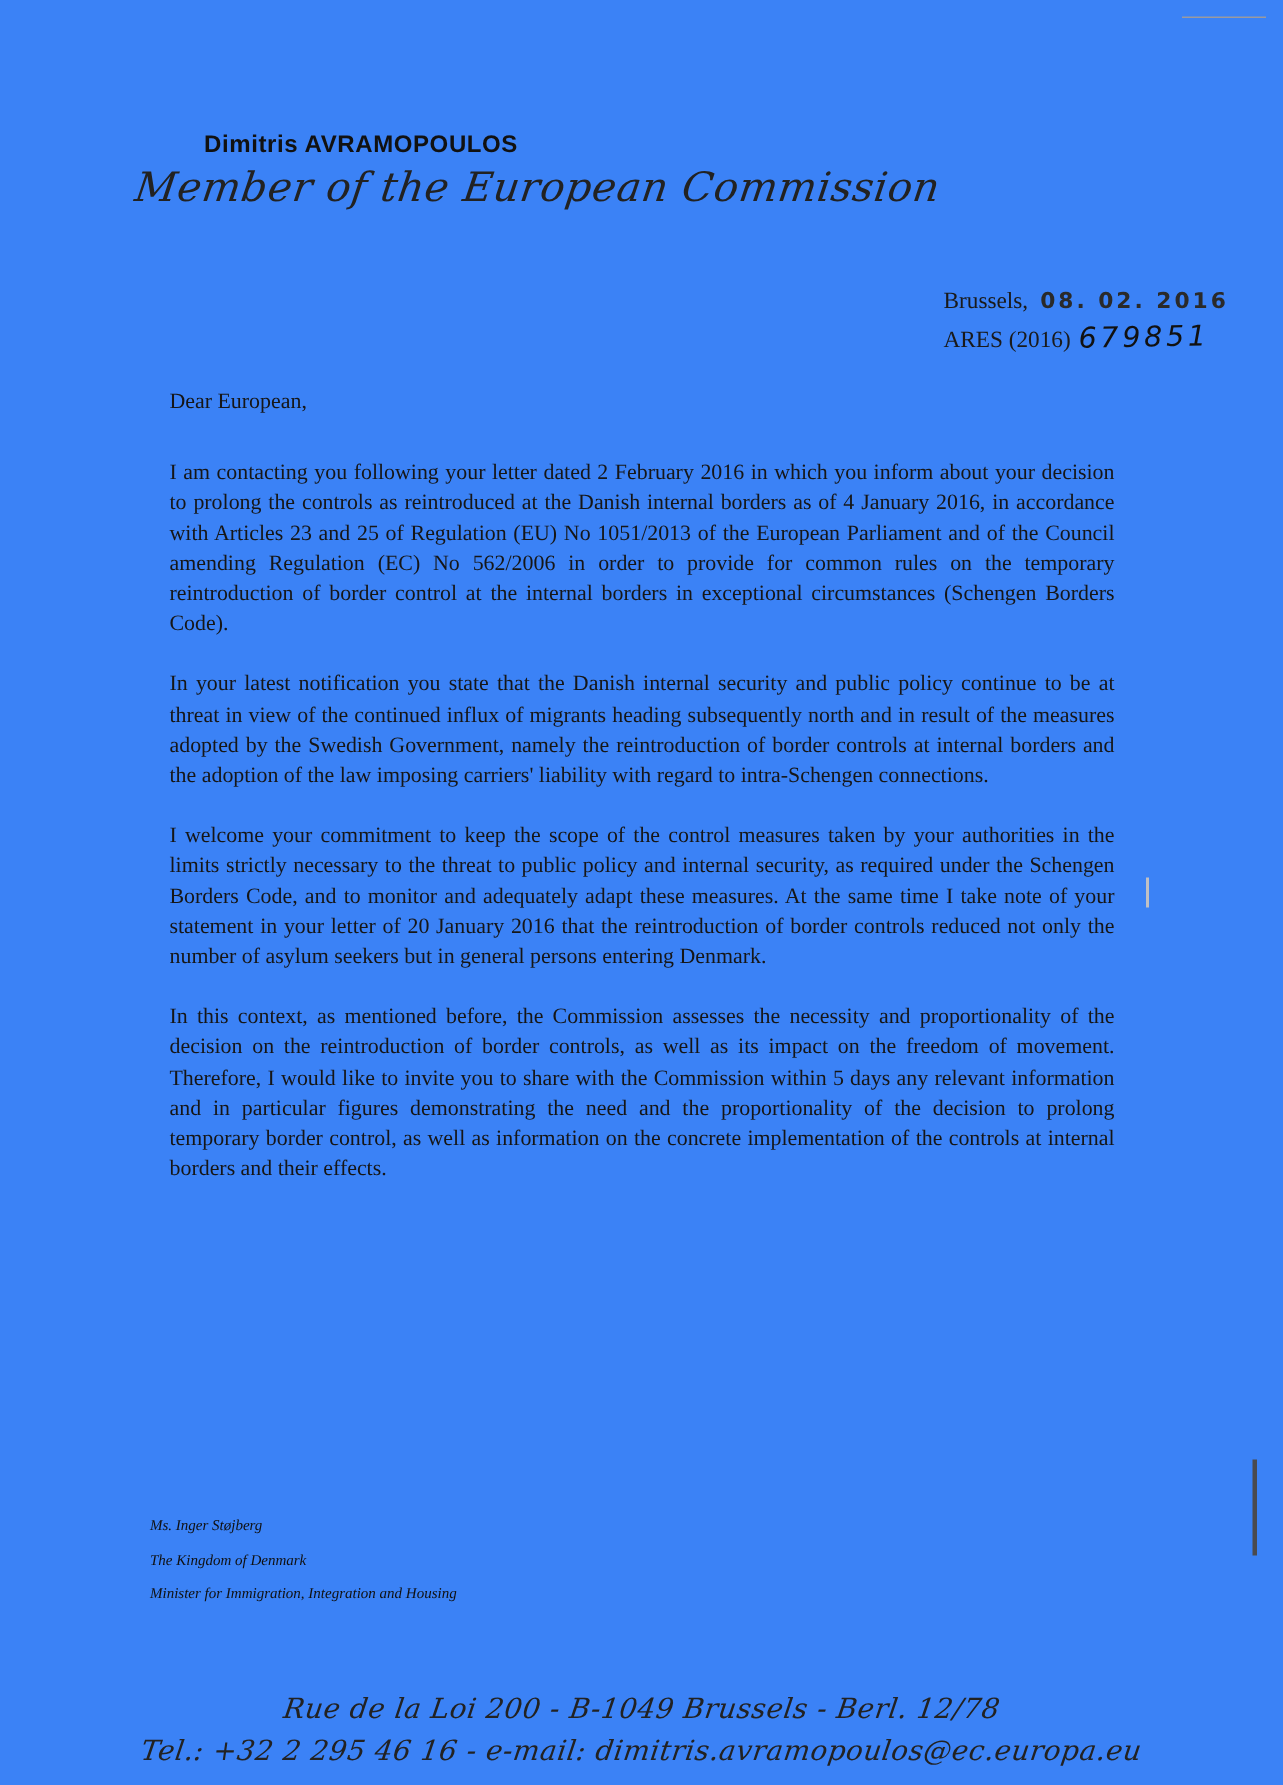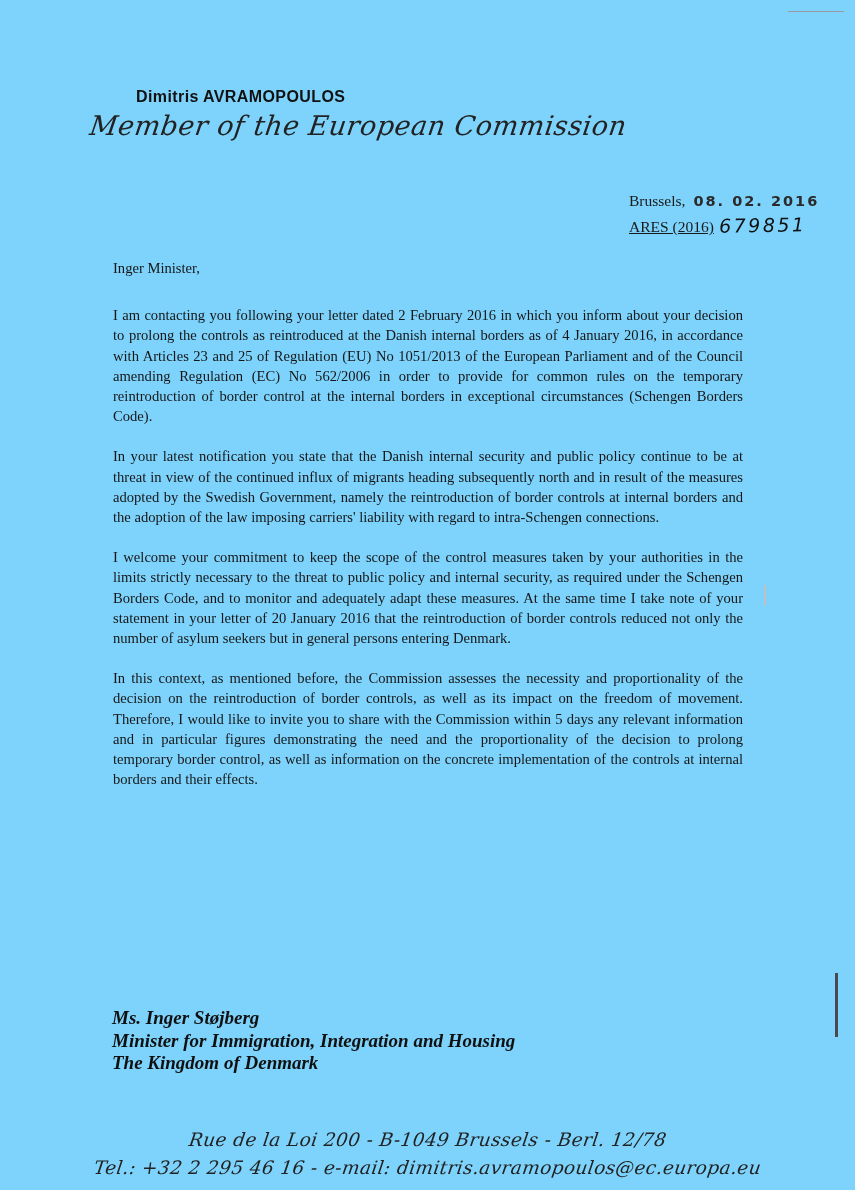--- a/index.html
+++ b/index.html
@@ -4,21 +4,21 @@
 <style>
   html, body {
     margin: 0;
     padding: 0;
     background: #ffffff;
   }
   .page {
     position: relative;
     width: 855px;
     height: 1190px;
-    background: #7dd3fc;
+    background: #3b82f6;
     overflow: hidden;
     color: #1a1a1a;
   }
 
   
   .sender-name {
     position: absolute;
     left: 136px;
     top: 88px;
     font-family: "Liberation Sans", sans-serif;
@@ -53,21 +53,21 @@
   .date-line, .ref-line { white-space: nowrap; }
   .stamp {
     display: inline-block;
     font-family: "DejaVu Sans", sans-serif;
     font-size: 14.5px;
     font-weight: bold;
     letter-spacing: 2px;
     margin-left: 8px;
     color: #2a2a2a;
   }
-  .ref-line { margin-top: 4px; text-decoration: underline; }
+  .ref-line { margin-top: 4px; }
   .handwritten {
     display: inline-block;
     font-family: "DejaVu Sans", sans-serif;
     font-style: italic;
     font-size: 19px;
     letter-spacing: 2.5px;
     margin-left: 5px;
     color: #111;
     transform: rotate(-1deg);
   }
@@ -88,26 +88,26 @@
     text-align: justify;
   }
   .body-block p.salutation {
     text-align: left;
     margin-bottom: 27px;
   }
 
   
   .recipient {
     position: absolute;
-    left: 112px;
+    left: 100px;
     top: 1007px;
     font-family: "Liberation Serif", serif;
     font-style: italic;
-    font-weight: bold;
-    font-size: 19px;
+    font-weight: normal;
+    font-size: 10px;
     line-height: 22.5px;
     color: #101010;
   }
 
   
   .footer-script {
     position: absolute;
     left: 0;
     top: 1126px;
     width: 855px;
@@ -166,31 +166,31 @@
   <div class="date-block">
     <div class="date-line">
       <span>Brussels,</span><span class="stamp">08. 02. 2016</span>
     </div>
     <div class="ref-line">
       <span>ARES (2016)</span><span class="handwritten">679851</span>
     </div>
   </div>
 
   <div class="body-block">
-    <p class="salutation">Inger Minister,</p>
+    <p class="salutation">Dear European,</p>
     <p>I am contacting you following your letter dated 2 February 2016 in which you inform about your decision to prolong the controls as reintroduced at the Danish internal borders as of 4 January 2016, in accordance with Articles 23 and 25 of Regulation (EU) No 1051/2013 of the European Parliament and of the Council amending Regulation (EC) No 562/2006 in order to provide for common rules on the temporary reintroduction of border control at the internal borders in exceptional circumstances (Schengen Borders Code).</p>
     <p>In your latest notification you state that the Danish internal security and public policy continue to be at threat in view of the continued influx of migrants heading subsequently north and in result of the measures adopted by the Swedish Government, namely the reintroduction of border controls at internal borders and the adoption of the law imposing carriers' liability with regard to intra-Schengen connections.</p>
     <p>I welcome your commitment to keep the scope of the control measures taken by your authorities in the limits strictly necessary to the threat to public policy and internal security, as required under the Schengen Borders Code, and to monitor and adequately adapt these measures. At the same time I take note of your statement in your letter of 20 January 2016 that the reintroduction of border controls reduced not only the number of asylum seekers but in general persons entering Denmark.</p>
     <p>In this context, as mentioned before, the Commission assesses the necessity and proportionality of the decision on the reintroduction of border controls, as well as its impact on the freedom of movement. Therefore, I would like to invite you to share with the Commission within 5 days any relevant information and in particular figures demonstrating the need and the proportionality of the decision to prolong temporary border control, as well as information on the concrete implementation of the controls at internal borders and their effects.</p>
   </div>
 
   <div class="recipient">
     <div>Ms. Inger Støjberg</div>
+    <div>The Kingdom of Denmark</div>
     <div>Minister for Immigration, Integration and Housing</div>
-    <div>The Kingdom of Denmark</div>
   </div>
 
   <div class="footer-script">
     <div><span class="line">Rue de la Loi 200 - B-1049 Brussels - Berl. 12/78</span></div>
     <div><span class="line">Tel.: +32 2 295 46 16 - e-mail: dimitris.avramopoulos@ec.europa.eu</span></div>
   </div>
 
 </div>
 
 </body></html>

